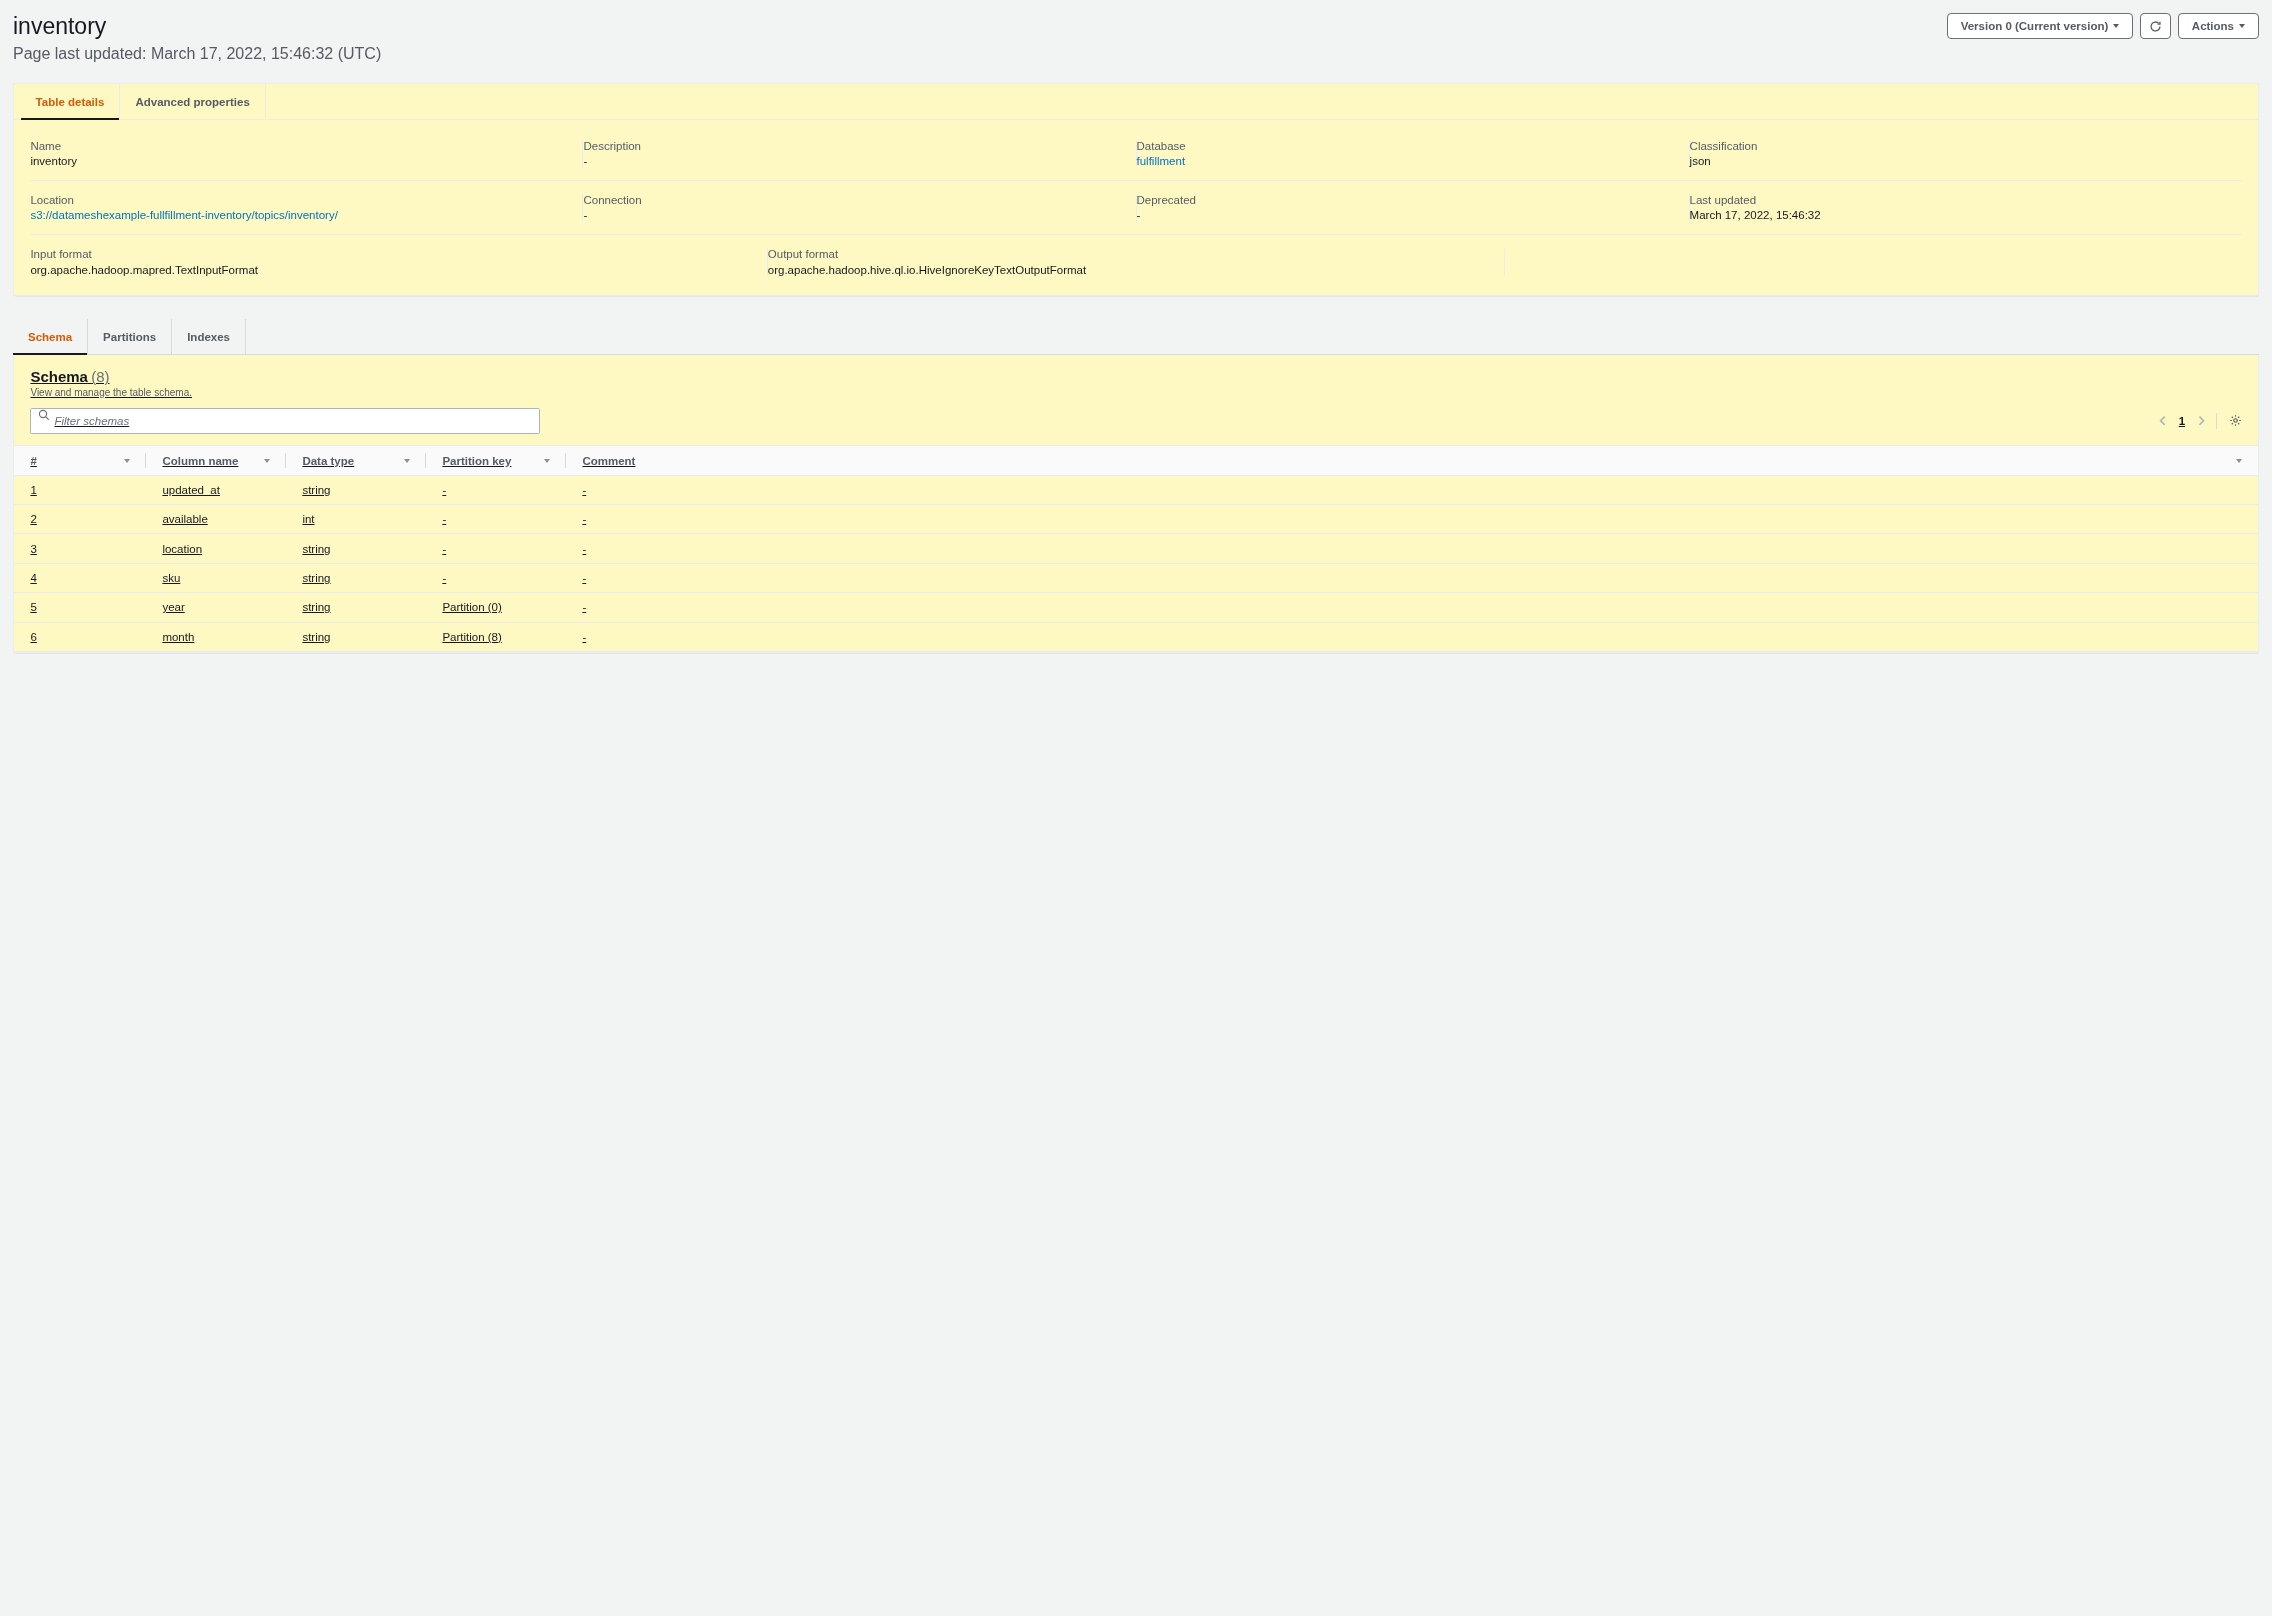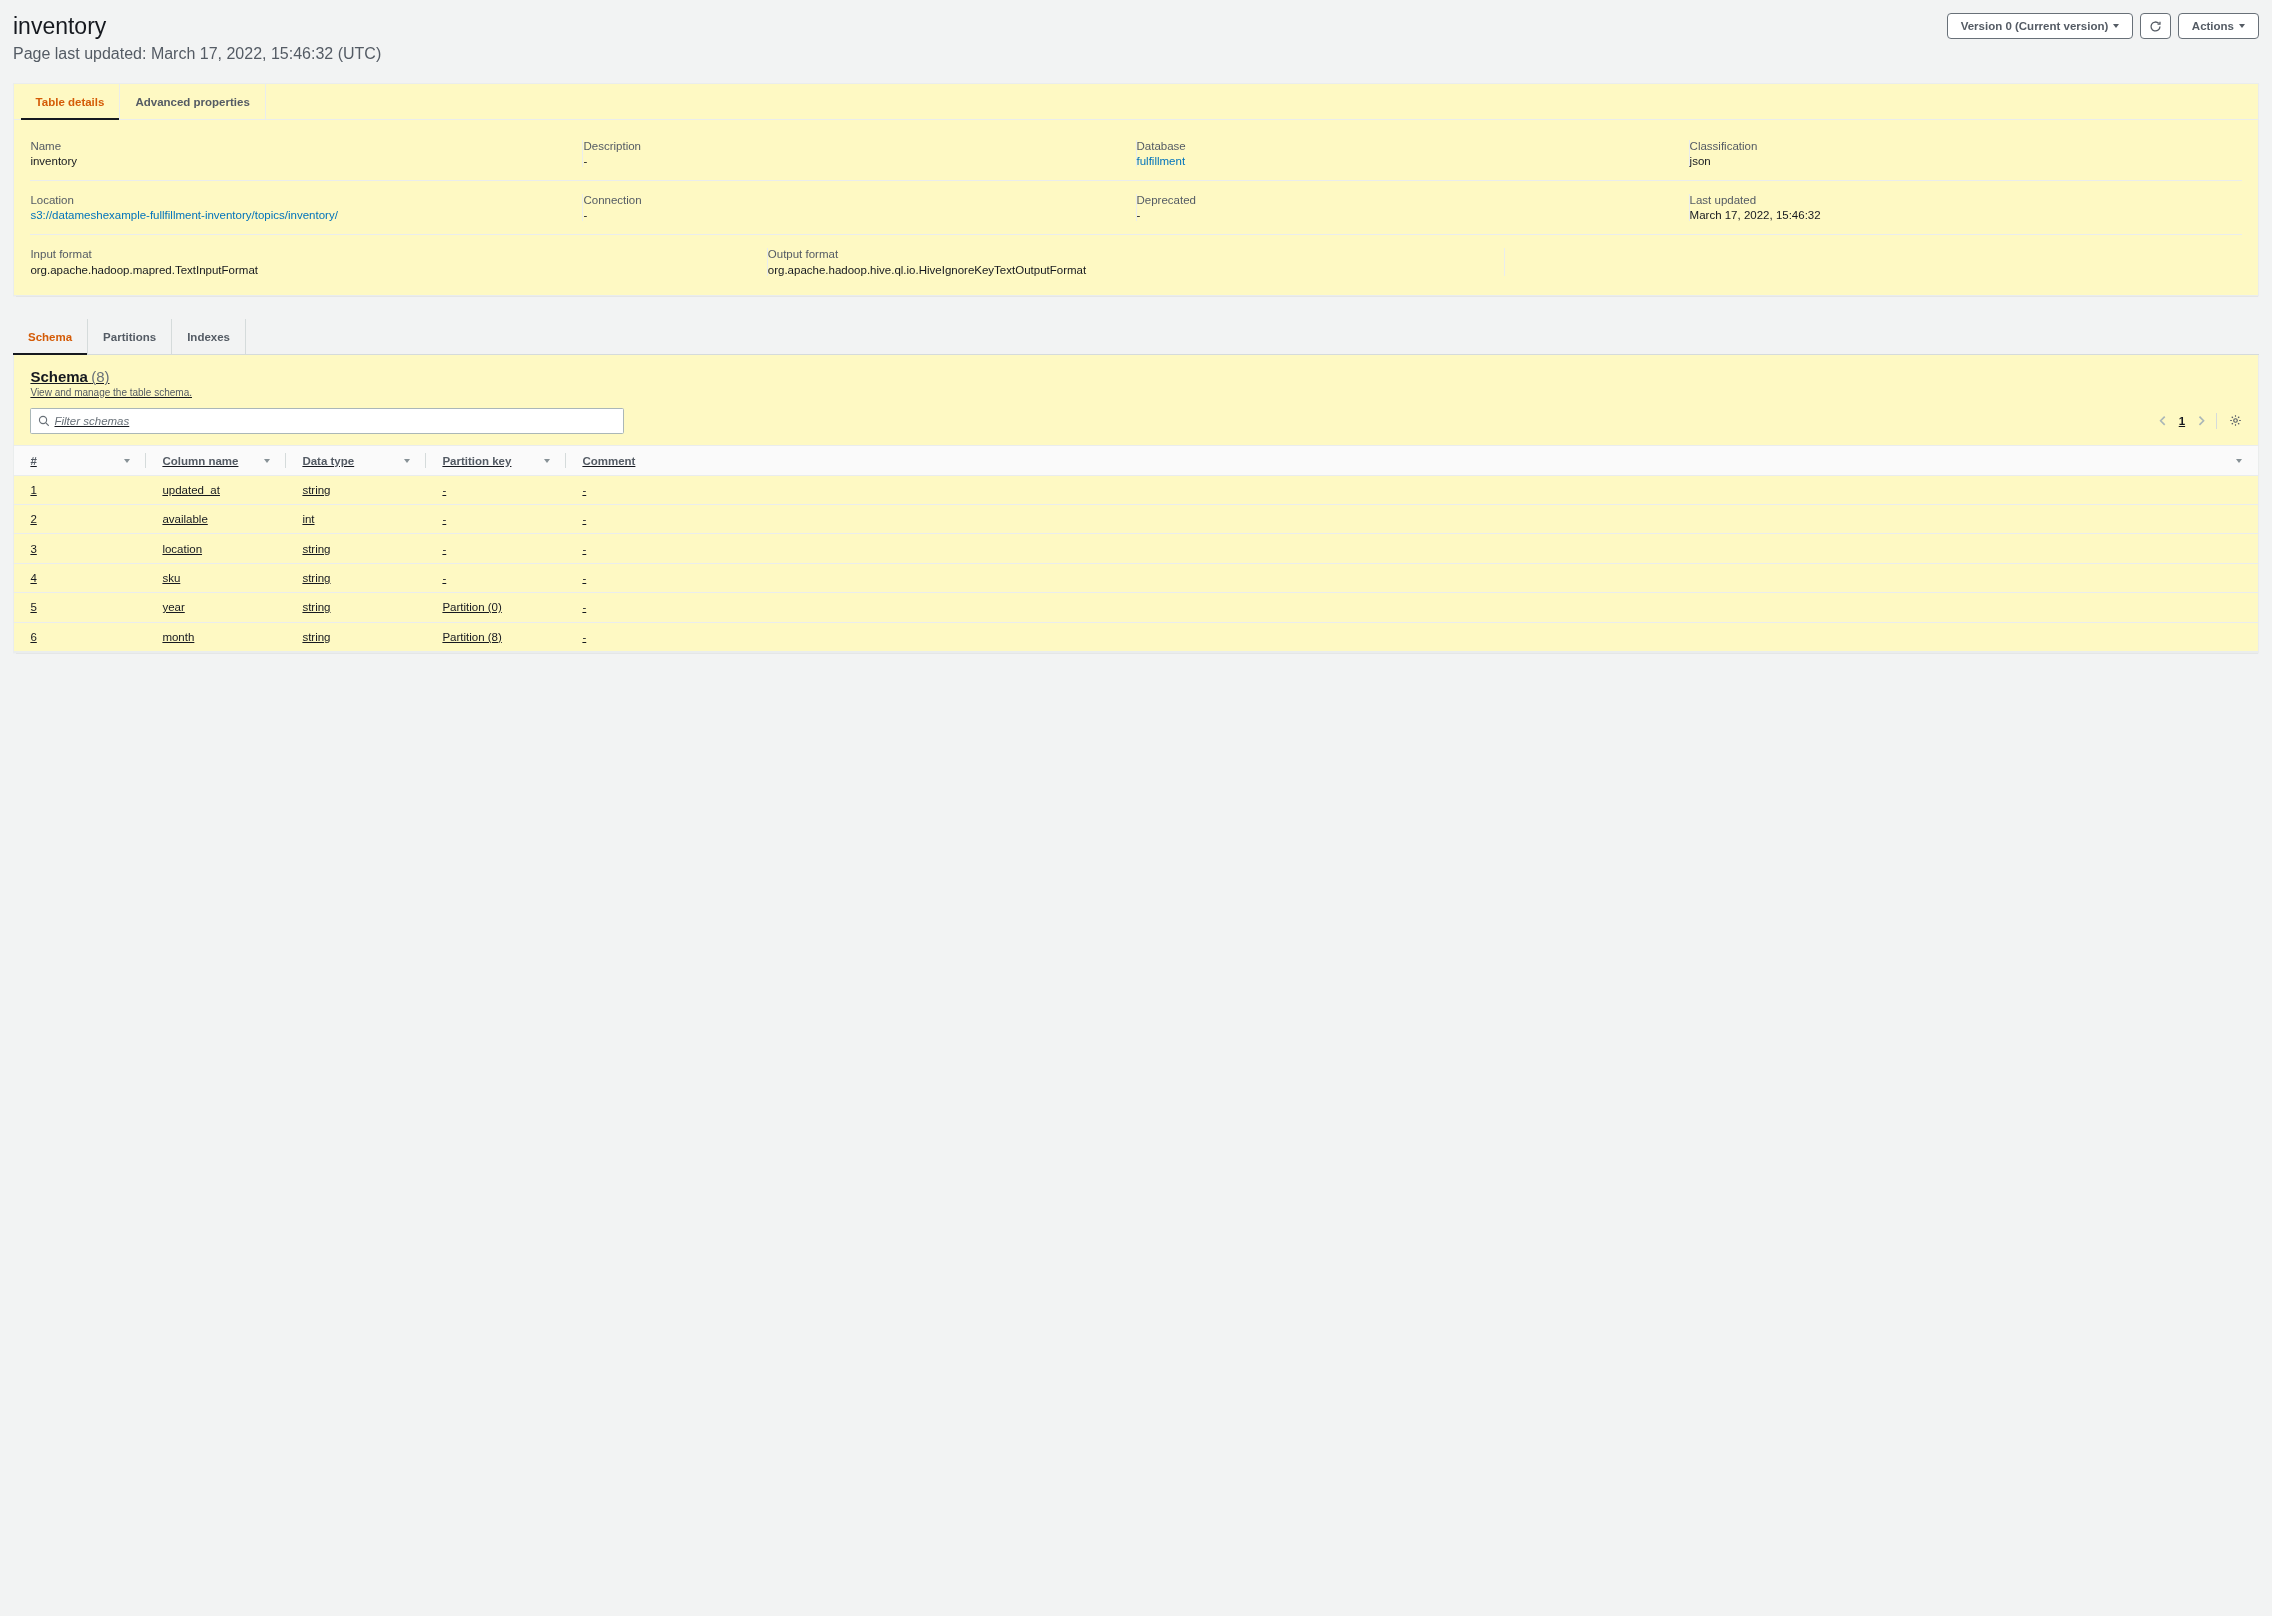--- a/index.html
+++ b/index.html
@@ -122,25 +122,24 @@
 .schema-count { font-size: 15px; font-weight: 400; color: #687078; }
 .schema-desc { font-size: 10px; color: #545b64; margin-top: 1.6px; }
 .schema-toolbar {
   display: flex;
   align-items: center;
   padding: 0 16.4px 11.5px;
   gap: 13px;
 }
 .search-wrap {
   display: flex;
-  align-items: center;
   border: 0.8px solid #aab7b8;
   border-radius: 1.6px;
   background: #fff;
-  width: 594px;
+  width: 510px;
   height: 26px;
   padding: 0 6.6px;
 }
 .search-wrap input {
   border: none;
   outline: none;
   flex: 1;
   font-size: 11.5px;
   font-style: italic;
   color: #687078;

